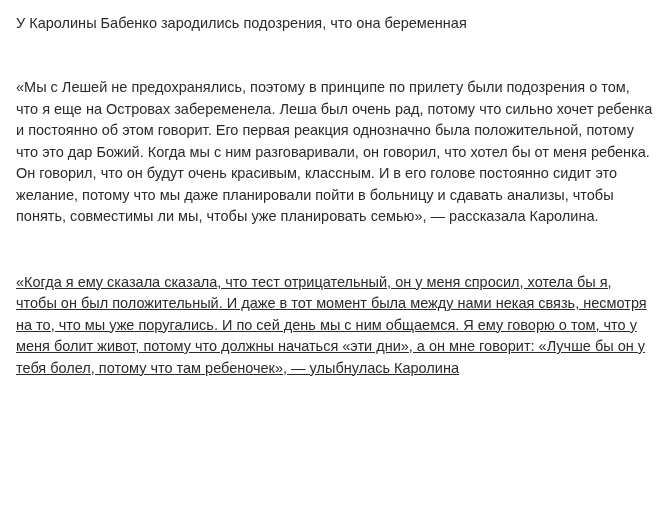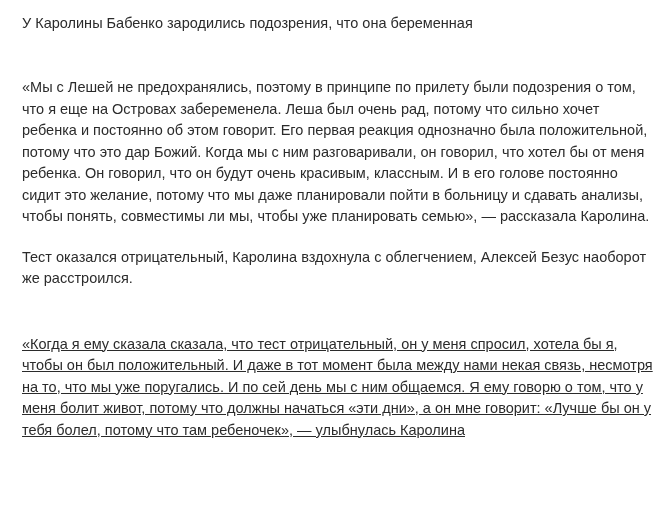--- a/index.html
+++ b/index.html
@@ -8,21 +8,21 @@
   }
   body {
     width: 670px;
     height: 515px;
     background: #ffffff;
     font-family: "Liberation Sans", sans-serif;
     color: #2a2a2a;
     overflow: hidden;
   }
   .article {
-    padding: 14px 16px 0 22px;
+    padding: 14px 16px 0 16px;
     box-sizing: border-box;
     width: 670px;
   }
   .lede {
     font-size: 14.5px;
     line-height: 19px;
     color: #2b2b2b;
     margin: 0 0 18px 0;
     white-space: normal;
   }
@@ -40,15 +40,14 @@
     text-align: left;
     margin-top: 44px;
   }
 </style>
 </head>
 <body>
 
 <div class="article">
   <p class="lede">У Каролины Бабенко зародились подозрения, что она беременная</p>
   <p class="para quote">«Мы с Лешей не предохранялись, поэтому в принципе по прилету были подозрения о том, что я еще на Островах забеременела. Леша был очень рад, потому что сильно хочет ребенка и постоянно об этом говорит. Его первая реакция однозначно была положительной, потому что это дар Божий. Когда мы с ним разговаривали, он говорил, что хотел бы от меня ребенка. Он говорил, что он будут очень красивым, классным. И в его голове постоянно сидит это желание, потому что мы даже планировали пойти в больницу и сдавать анализы, чтобы понять, совместимы ли мы, чтобы уже планировать семью», — рассказала Каролина.</p>
-  <p class="para">Тест оказался отрицательный, Каролина вздохнула с облегчением, Алексей Безус наоборот же расстроился.</p>
   <p class="para quote">«Когда я ему сказала сказала, что тест отрицательный, он у меня спросил, хотела бы я, чтобы он был положительный. И даже в тот момент была между нами некая связь, несмотря на то, что мы уже поругались. И по сей день мы с ним общаемся. Я ему говорю о том, что у меня болит живот, потому что должны начаться «эти дни», а он мне говорит: «Лучше бы он у тебя болел, потому что там ребеночек», — улыбнулась Каролина</p>
 </div>
 
 </body></html>

